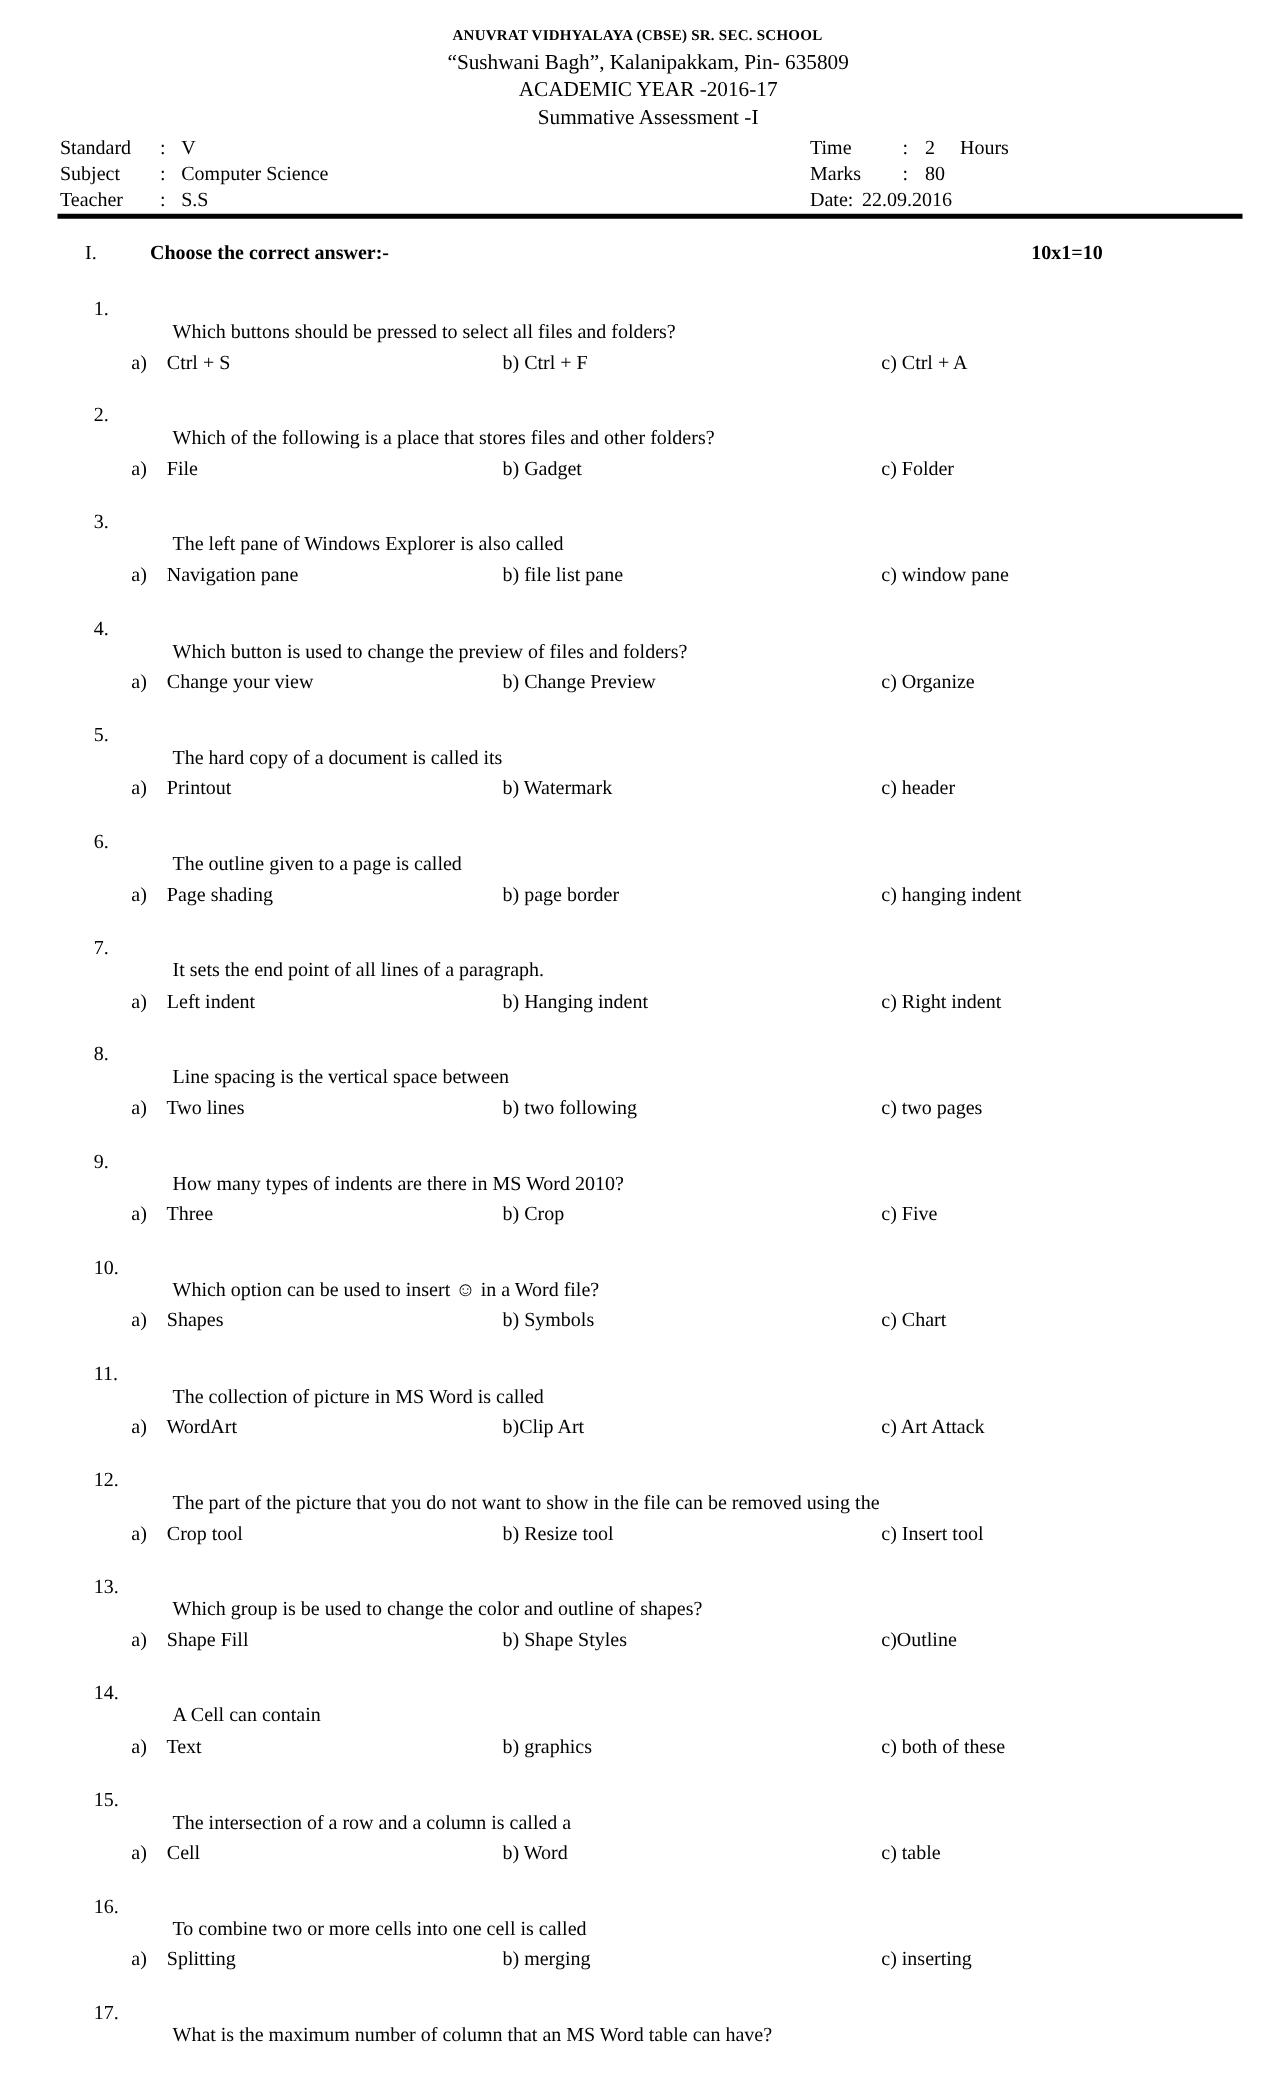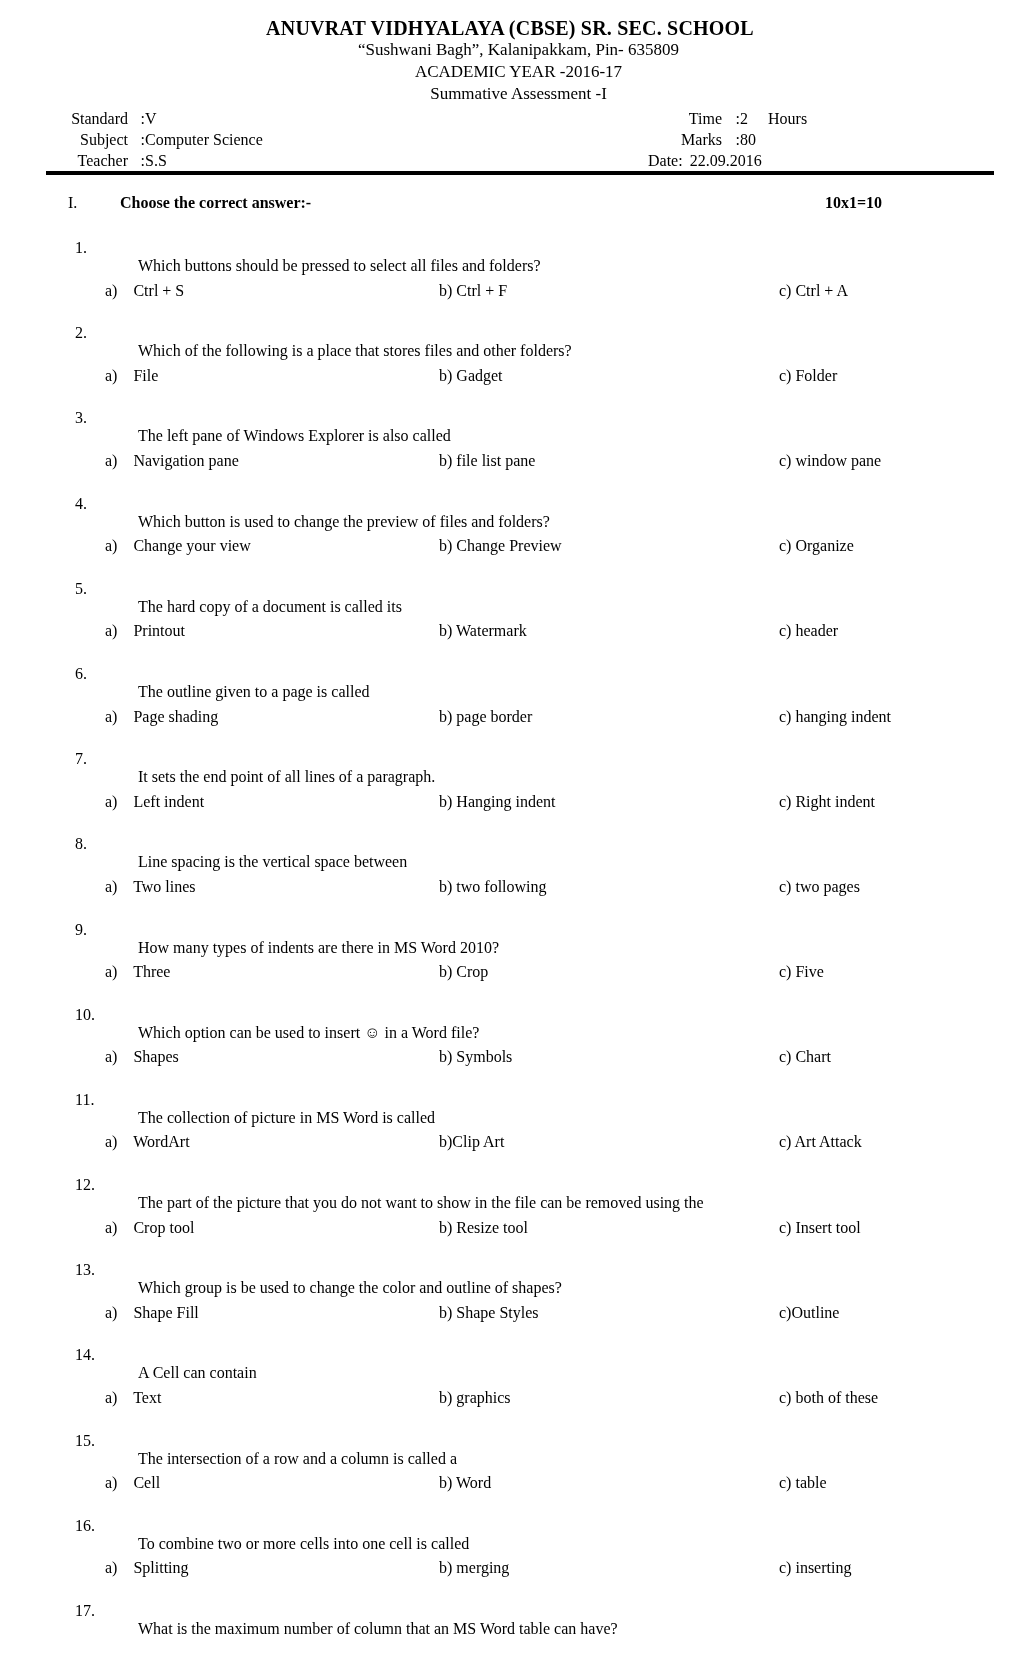--- a/index.html
+++ b/index.html
@@ -7,45 +7,45 @@
   .page {
     position:relative;
     width:1020px; height:1680px;
     background:#ffffff;
     font-family:"Liberation Serif", "DejaVu Serif", serif;
     font-size:16px; color:#000000;
     overflow:hidden;
   }
   
   .header { padding-top:17px; text-align:center; }
-  .school-name { font-size:20px; font-weight:bold; line-height:22px; letter-spacing:0.2px; }
+  .school-name { font-size:12px; font-weight:bold; line-height:22px; letter-spacing:0.2px; }
   .header-line { font-size:17px; line-height:22px;padding-left:17px; }
   
-  .info { display:flex; padding:3px 48px 0 48px;text-align:right; }
+  .info { display:flex; padding:3px 48px 0 48px; }
   .info-left { flex:1; }
   .info-right { width:324px; }
   .info-row { display:flex; line-height:21px; white-space:pre; }
   .info-left .lbl { width:80px; }
   .info-left .colon { width:17px; }
   .info-right .lbl { width:74px; }
   .info-right .colon { width:18px; }
   .lbl-tight { margin-right:7px; }
   
   .rule { margin:0 26px 0 46px; border-top:4px solid #000; height:0; }
   
   .section-row { position:relative; margin-top:19px; height:21px; padding-left:120px; }
   .section-numeral { position:absolute; left:68px; top:0; }
   .section-title { font-weight:bold; }
   .section-marks { position:absolute; left:825px; top:0; font-weight:bold;text-align:center; }
   
   .questions { margin-top:24px; }
   .line { height:42.6px; }
   .q-line { position:relative; padding-left:114px; white-space:pre-wrap; }
   .q-num { position:absolute; left:75px; top:0; }
-  .opts-row { display:grid; grid-template-columns:297px 303px auto; padding-left:105px;gap:37px; }
+  .opts-row { display:grid; grid-template-columns:297px 303px auto; padding-left:105px; }
   .opt { white-space:pre-wrap; }
 </style>
 </head>
 <body>
 
 <div class="page">
 
   <div class="header">
     <div class="school-name">ANUVRAT VIDHYALAYA (CBSE) SR. SEC. SCHOOL</div>
     <div class="header-line">“Sushwani Bagh”, Kalanipakkam, Pin- 635809</div>

